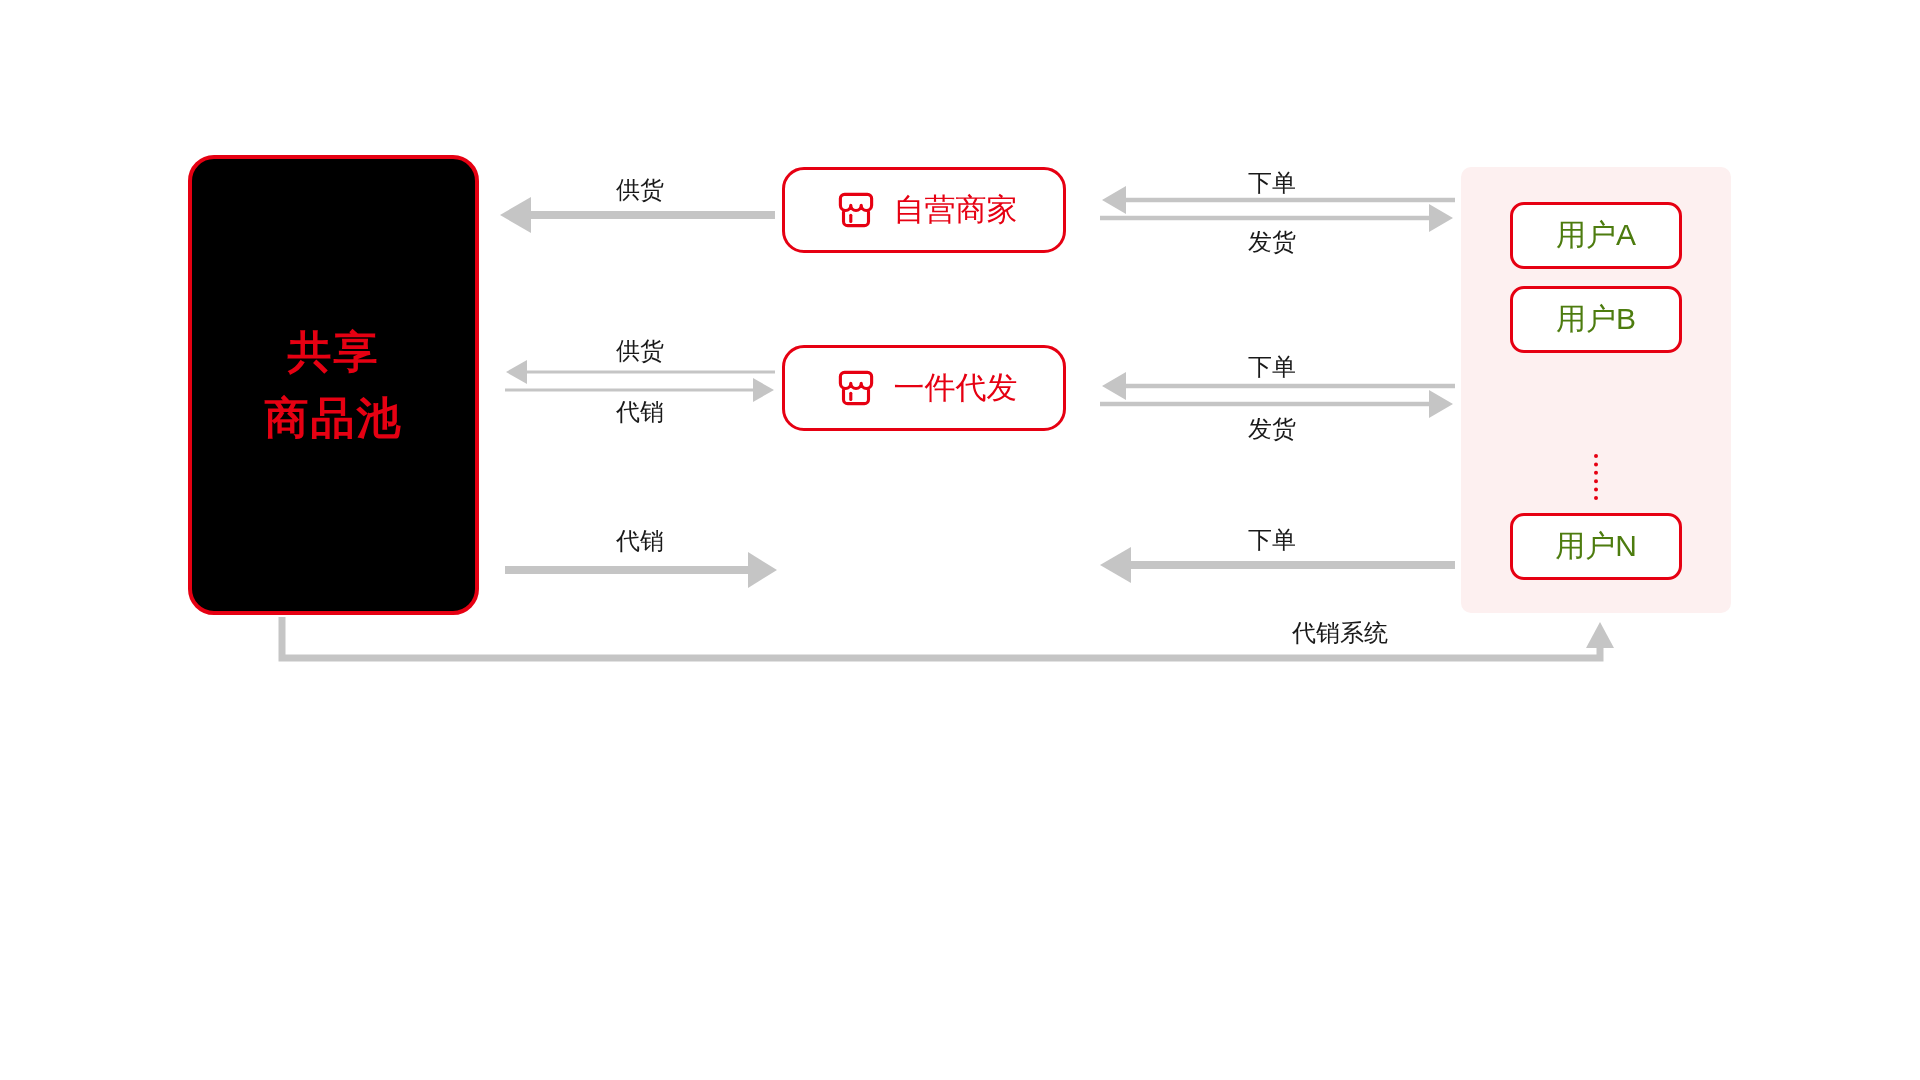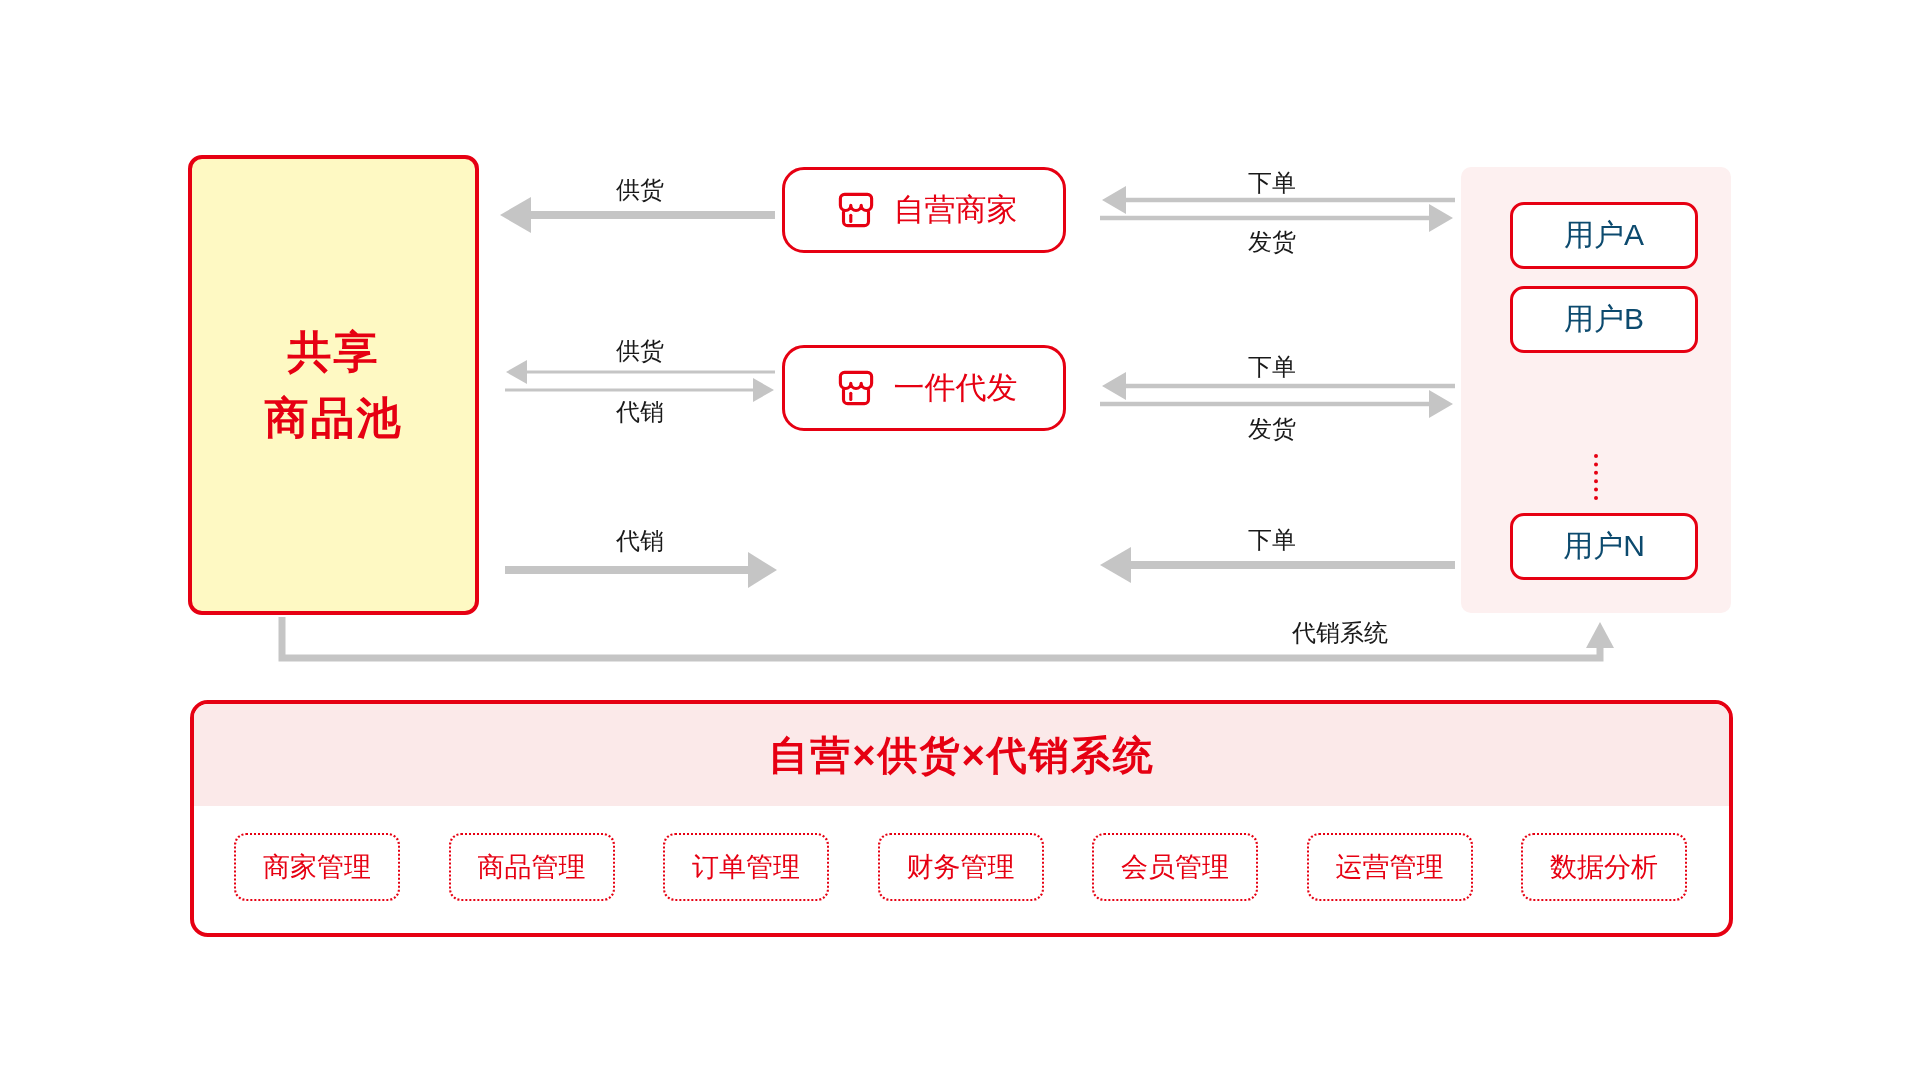--- a/index.html
+++ b/index.html
@@ -3,44 +3,44 @@
 <meta charset="utf-8">
 <style>
   html,body { margin:0; padding:0; background:#ffffff; }
   .canvas {
     position:relative; width:1920px; height:1080px; background:#ffffff;
     font-family:"Liberation Sans","DejaVu Sans",sans-serif; overflow:hidden;
   }
   
   .pool {
     position:absolute; left:188px; top:155px; width:291px; height:460px;
-    box-sizing:border-box; background:#fef9c3; border:4px solid #e60012;
-    border-radius:14px; display:flex; flex-direction:column;
+    box-sizing:border-box; background:#000000; border:4px solid #e60012;
+    border-radius:26px; display:flex; flex-direction:column;
     align-items:center; justify-content:center;
     color:#e60012; font-size:44px; font-weight:700; line-height:1.5; letter-spacing:2px;
   }
   
   .merchant {
     position:absolute; left:782px; width:284px; height:86px; box-sizing:border-box;
     background:#ffffff; border:3px solid #e60012; border-radius:22px;
     display:flex; align-items:center; justify-content:center; gap:13px;
     color:#e60012; font-size:31px;
   }
   .m1{top:167px} .m2{top:345px} .m3{top:523px}
   .store-icon{ width:50px; height:46px; flex:0 0 auto; }
   
   .users-panel {
     position:absolute; left:1461px; top:167px; width:270px; height:446px;
     background:#fdf0f0; border-radius:10px;
   }
   .user-box {
-    position:absolute; left:49px; width:188px; height:67px; box-sizing:border-box;
+    position:absolute; left:49px; width:172px; height:67px; box-sizing:border-box;
     background:#ffffff; border:3px solid #e60012; border-radius:14px;
     display:flex; align-items:center; justify-content:center;
-    color:#0c4a6e; font-size:30px;
+    color:#4d7c0f; font-size:30px;
   }
   .u1{top:35px} .u2{top:119px} .u3{top:203px} .u4{top:346px}
   .user-dots {
     position:absolute; left:50%; top:287px; height:46px; width:0;
     border-left:4px dotted #e60012; transform:translateX(-2px);
   }
   
   .flow-label {
     position:absolute; transform:translate(-50%,-50%);
     color:#1a1a1a; font-size:24px; white-space:nowrap;
@@ -138,26 +138,14 @@
   <div class="flow-label" style="left:1272px; top:183px">下单</div>
   <div class="flow-label" style="left:1272px; top:242px">发货</div>
   <div class="flow-label" style="left:640px; top:351px">供货</div>
   <div class="flow-label" style="left:640px; top:412px">代销</div>
   <div class="flow-label" style="left:1272px; top:367px">下单</div>
   <div class="flow-label" style="left:1272px; top:429px">发货</div>
   <div class="flow-label" style="left:640px; top:541px">代销</div>
   <div class="flow-label" style="left:1272px; top:540px">下单</div>
   <div class="flow-label" style="left:1340px; top:633px">代销系统</div>
 
-  <div class="system">
-    <div class="system-title">自营×供货×代销系统</div>
-    <div class="modules">
-      <div class="module">商家管理</div>
-      <div class="module">商品管理</div>
-      <div class="module">订单管理</div>
-      <div class="module">财务管理</div>
-      <div class="module">会员管理</div>
-      <div class="module">运营管理</div>
-      <div class="module">数据分析</div>
-    </div>
-  </div>
 
 </div>
 
 </body></html>

